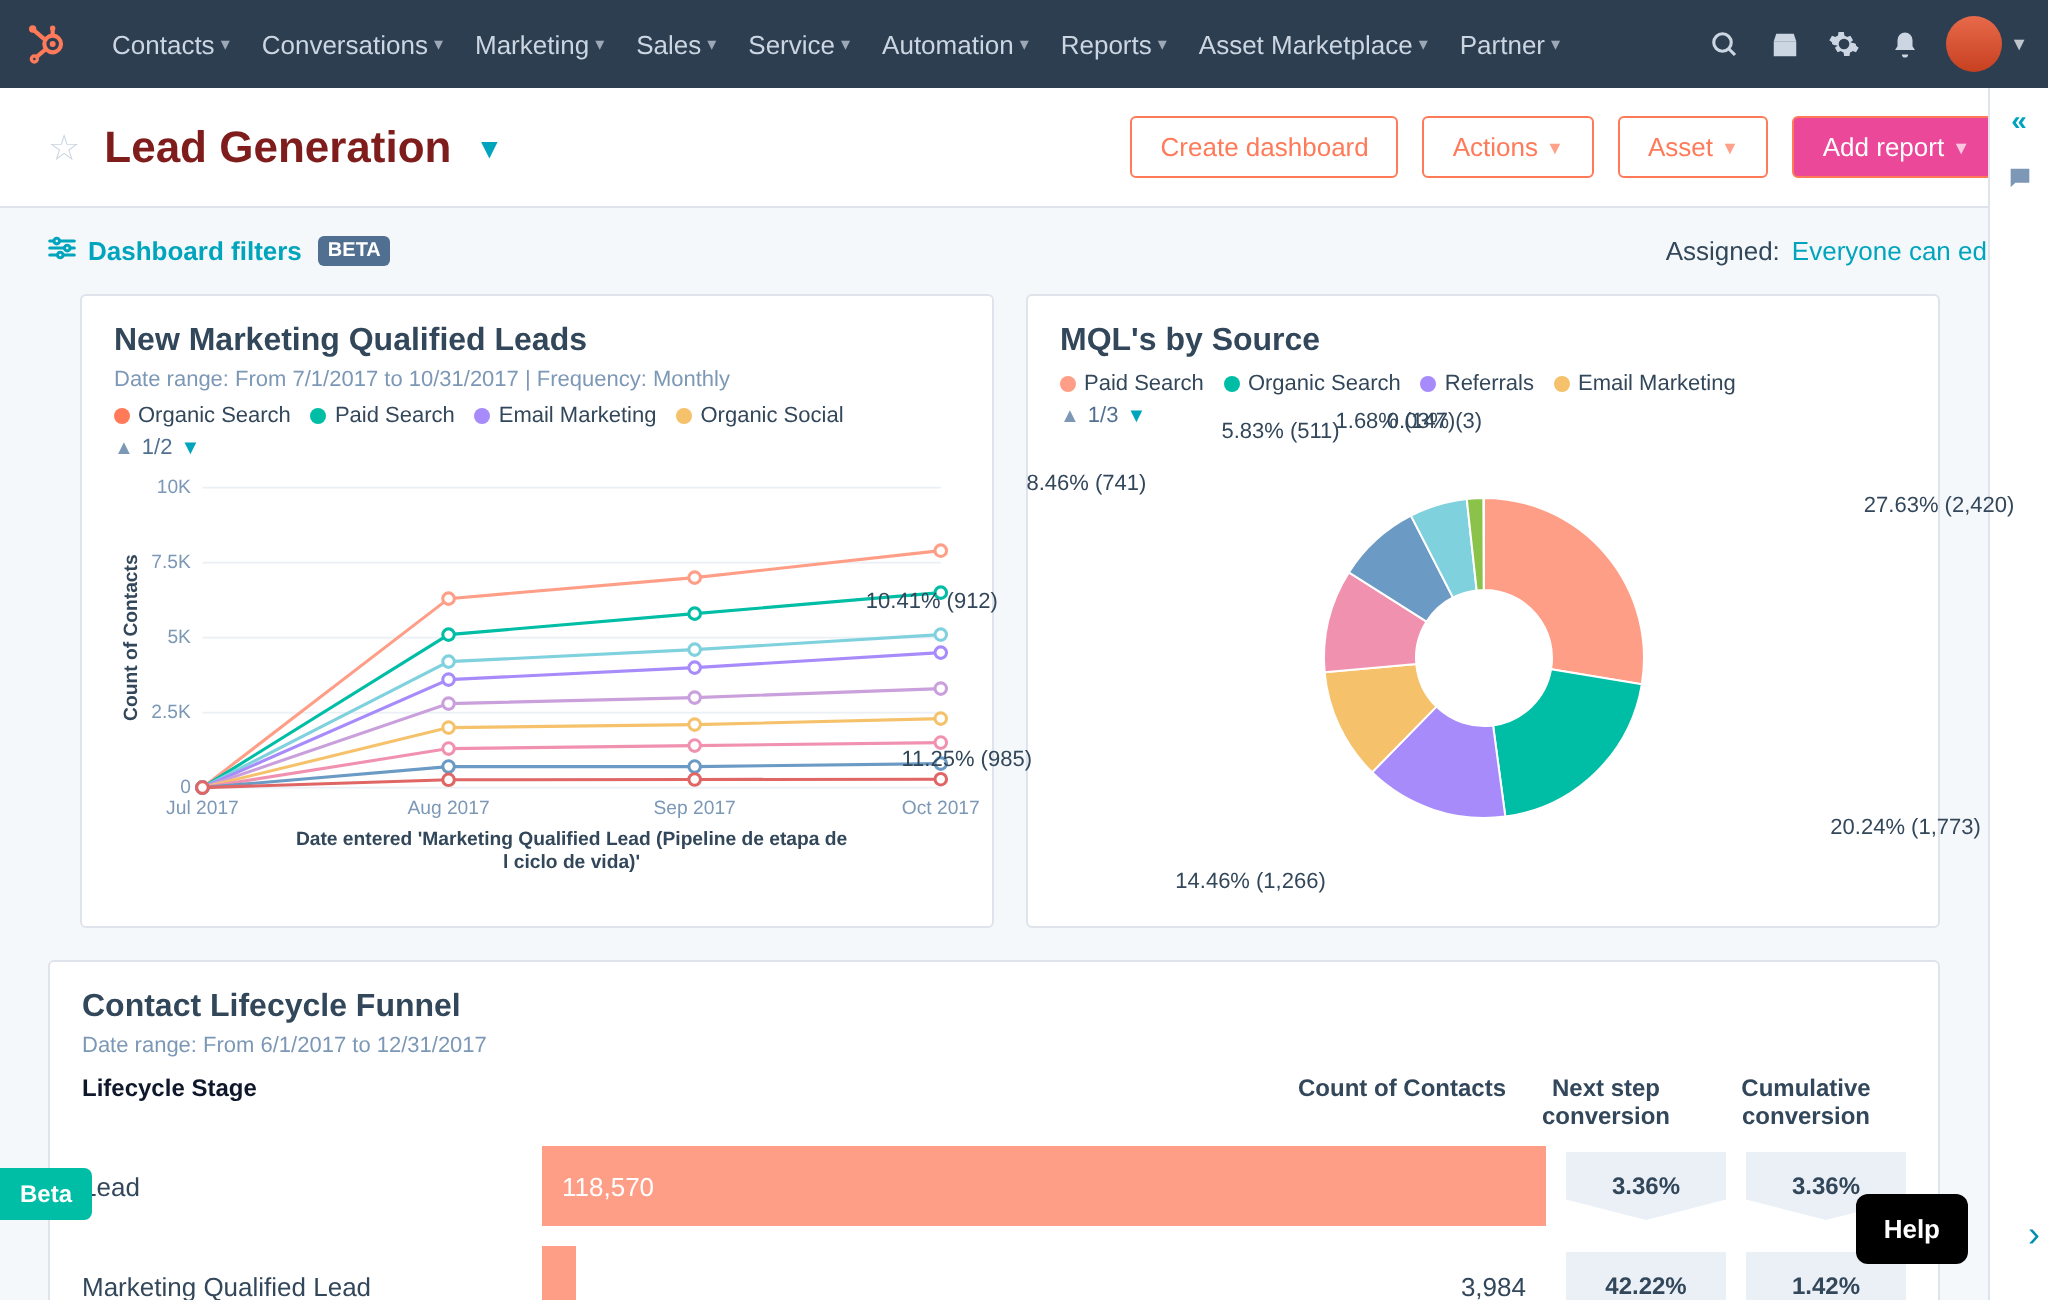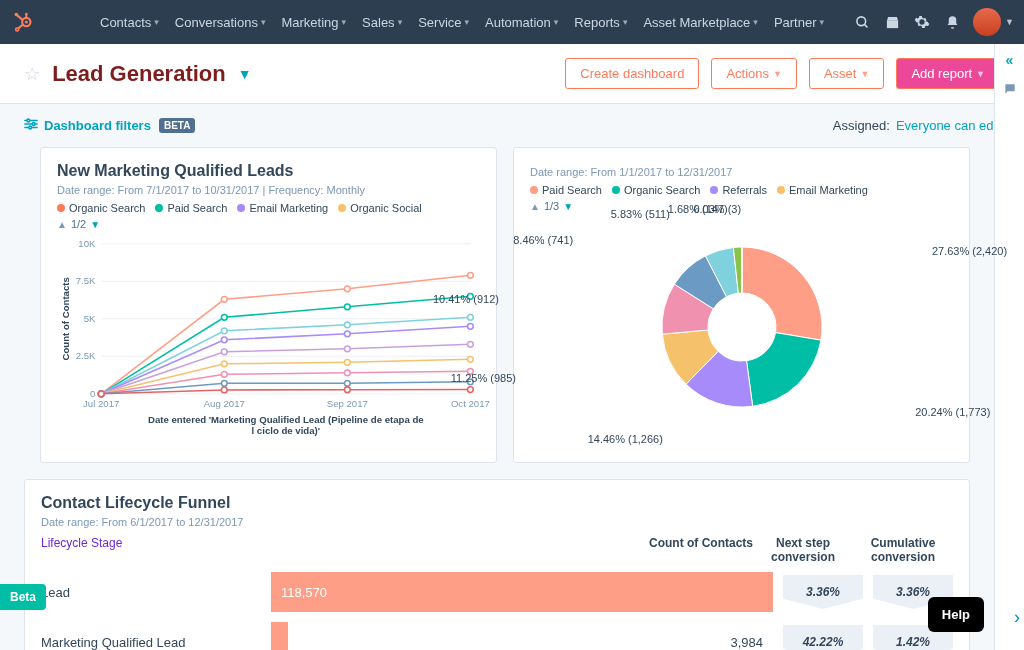--- a/index.html
+++ b/index.html
@@ -54,29 +54,29 @@
 .chart-area { width:100%; height:210px; margin-top:4px; }
 .axis-label { font-size:10px; fill:#33475b; font-weight:600;}
 
 
 .donut-wrap { display:flex; align-items:center; justify-content:center; position:relative; height:230px;}
 .donut-label { position:absolute; font-size:11px; color:#33475b; white-space:nowrap;}
 
 
 .funnel-card { margin-top:16px; }
 .funnel-head { display:flex; font-size:12px; font-weight:600; color:#33475b; padding:8px 0;}
-.funnel-head .col1 { flex:1; color:#6d28d9; font-weight:400;}
+.funnel-head .col1 { flex:1; color:#0f172a; font-weight:700;}
 .funnel-head .col2 { width:140px; text-align:right;}
 .funnel-head .col3,.funnel-head .col4 { width:100px; text-align:center;}
 .funnel-row { display:flex; align-items:center; margin-bottom:10px; height:40px;}
 .funnel-row .lbl { width:230px; font-size:13px; color:#33475b;}
 .funnel-row .bar-wrap { flex:1; position:relative; height:40px;}
 .funnel-row .bar { position:absolute; left:0; top:0; bottom:0; background:#ff9e86; display:flex; align-items:center; padding-left:10px; color:#fff; font-size:13px;}
 .funnel-row .val { position:absolute; right:10px; top:0; bottom:0; display:flex; align-items:center; font-size:13px; color:#33475b;}
-.pct-chip { width:80px; margin-left:10px; background:#eaf0f6; text-align:center; padding:10px 0; font-size:12px; font-weight:600; color:#33475b; clip-path: polygon(0 0,100% 0,100% 70%,50% 100%,0 70%); font-style: italic;}
+.pct-chip { width:80px; margin-left:10px; background:#eaf0f6; text-align:center; padding:10px 0; font-size:12px; font-weight:600; color:#33475b; clip-path: polygon(0 0,100% 0,100% 70%,50% 100%,0 70%);}
 
 
 .beta-tab { position:fixed; left:0; bottom:40px; background:#00bda5; color:#fff; padding:6px 10px; border-radius:0 4px 4px 0; font-size:12px; font-weight:600; cursor:pointer;}
 .help-tab { position:fixed; right:40px; bottom:18px; background:#000000; color:#fff; padding:10px 14px; border-radius:6px; font-size:13px; font-weight:600; cursor:pointer;}
 .next-arrow { position:fixed; right:4px; bottom:22px; color:#0091ae; font-size:18px; cursor:pointer;}
 
 svg { overflow:visible; }
 </style>
 </head>
 <body>
@@ -87,21 +87,21 @@
         <circle cx="16" cy="12" r="5" fill="none" stroke="#ff7a59" stroke-width="2.5"></circle>
         <circle cx="16" cy="12" r="1.8" fill="#ff7a59"></circle>
         <line x1="16" y1="7" x2="16" y2="3" stroke="#ff7a59" stroke-width="2.5"></line>
         <circle cx="16" cy="2.5" r="1.6" fill="#ff7a59"></circle>
         <line x1="12" y1="15" x2="6" y2="20" stroke="#ff7a59" stroke-width="2.5"></line>
         <circle cx="5" cy="21" r="1.8" fill="none" stroke="#ff7a59" stroke-width="2"></circle>
         <line x1="11.5" y1="9.5" x2="5" y2="4" stroke="#ff7a59" stroke-width="2.5"></line>
         <circle cx="4" cy="3" r="2.2" fill="#ff7a59"></circle>
       </svg>
   </div>
-  <div id="nav-items" style="display:flex;margin-left:44px;">
+  <div id="nav-items" style="display:flex;">
       <div class="nav-item">Contacts <span class="chev">▾</span></div>
       <div class="nav-item">Conversations <span class="chev">▾</span></div>
       <div class="nav-item">Marketing <span class="chev">▾</span></div>
       <div class="nav-item">Sales <span class="chev">▾</span></div>
       <div class="nav-item">Service <span class="chev">▾</span></div>
       <div class="nav-item">Automation <span class="chev">▾</span></div>
       <div class="nav-item">Reports <span class="chev">▾</span></div>
       <div class="nav-item">Asset Marketplace <span class="chev">▾</span></div>
       <div class="nav-item">Partner <span class="chev">▾</span></div>
     </div>
@@ -258,21 +258,21 @@
           <circle cx="174" cy="157.944" r="3" fill="#fff" stroke="#e06666" stroke-width="1.6"></circle>
           <circle cx="302" cy="157.78799999999998" r="3" fill="#fff" stroke="#e06666" stroke-width="1.6"></circle>
           <circle cx="430" cy="157.632" r="3" fill="#fff" stroke="#e06666" stroke-width="1.6"></circle>
           <text class="axis-label" transform="translate(12,84) rotate(-90)" text-anchor="middle">Count of Contacts</text>
           <text class="axis-label" x="238" y="192" text-anchor="middle">Date entered 'Marketing Qualified Lead (Pipeline de etapa de</text>
           <text class="axis-label" x="238" y="204" text-anchor="middle">l ciclo de vida)'</text>
         </svg>
     </div>
 
     <div class="card">
-      <div class="sub">Date range: From 1/1/2017 to 12/31/2017</div>
+      <h3>MQL's by Source</h3>
       <div class="legend" id="legend-src">
           <span class="legend-item"><span class="dot" style="background:#ff9e86"></span>Paid Search</span>
           <span class="legend-item"><span class="dot" style="background:#00bda5"></span>Organic Search</span>
           <span class="legend-item"><span class="dot" style="background:#a78bfa"></span>Referrals</span>
           <span class="legend-item"><span class="dot" style="background:#f5c26b"></span>Email Marketing</span>
         </div>
       <div class="pager">
         <span class="tri-up dim">▲</span>
         <span>1/3</span>
         <span class="tri-down">▼</span>

